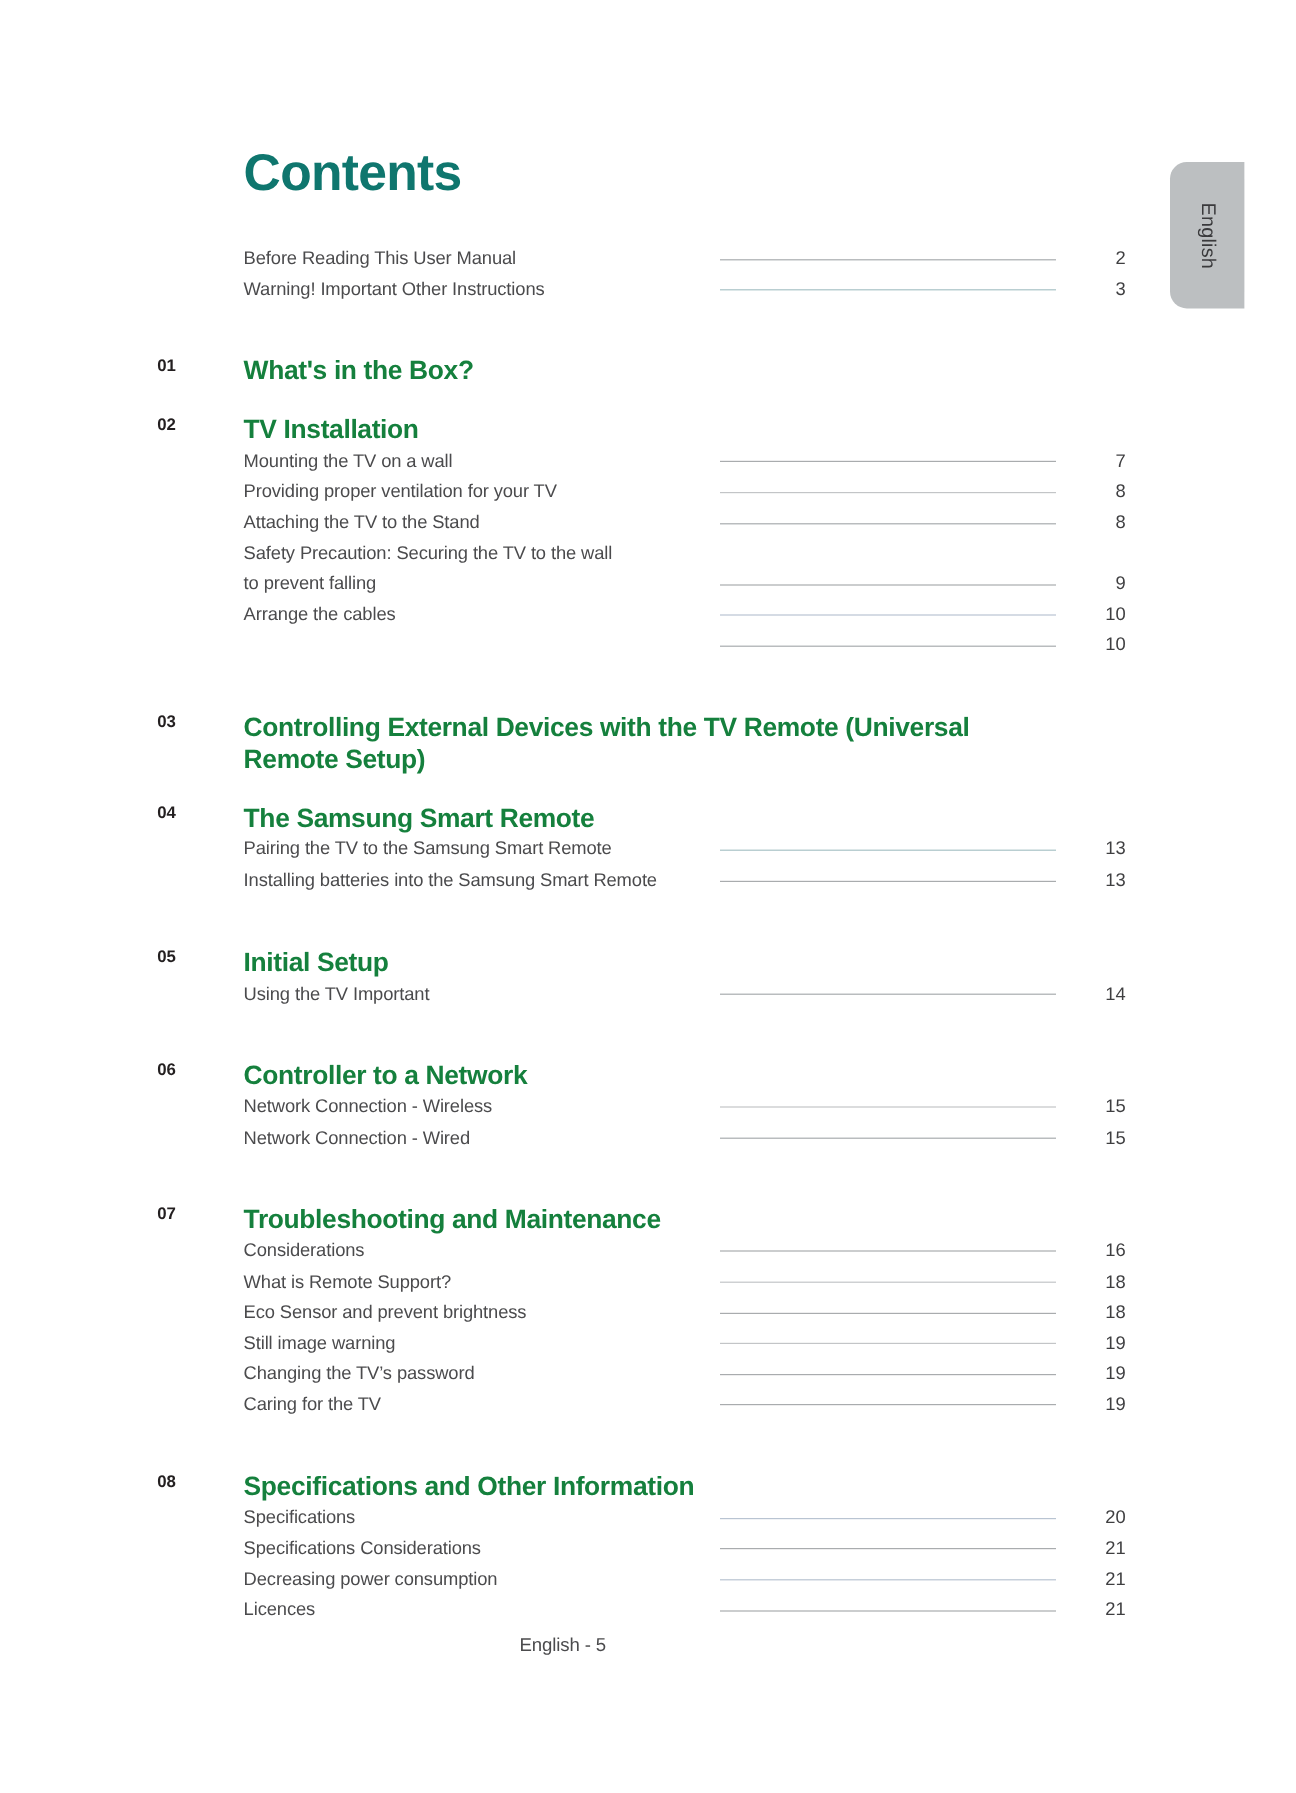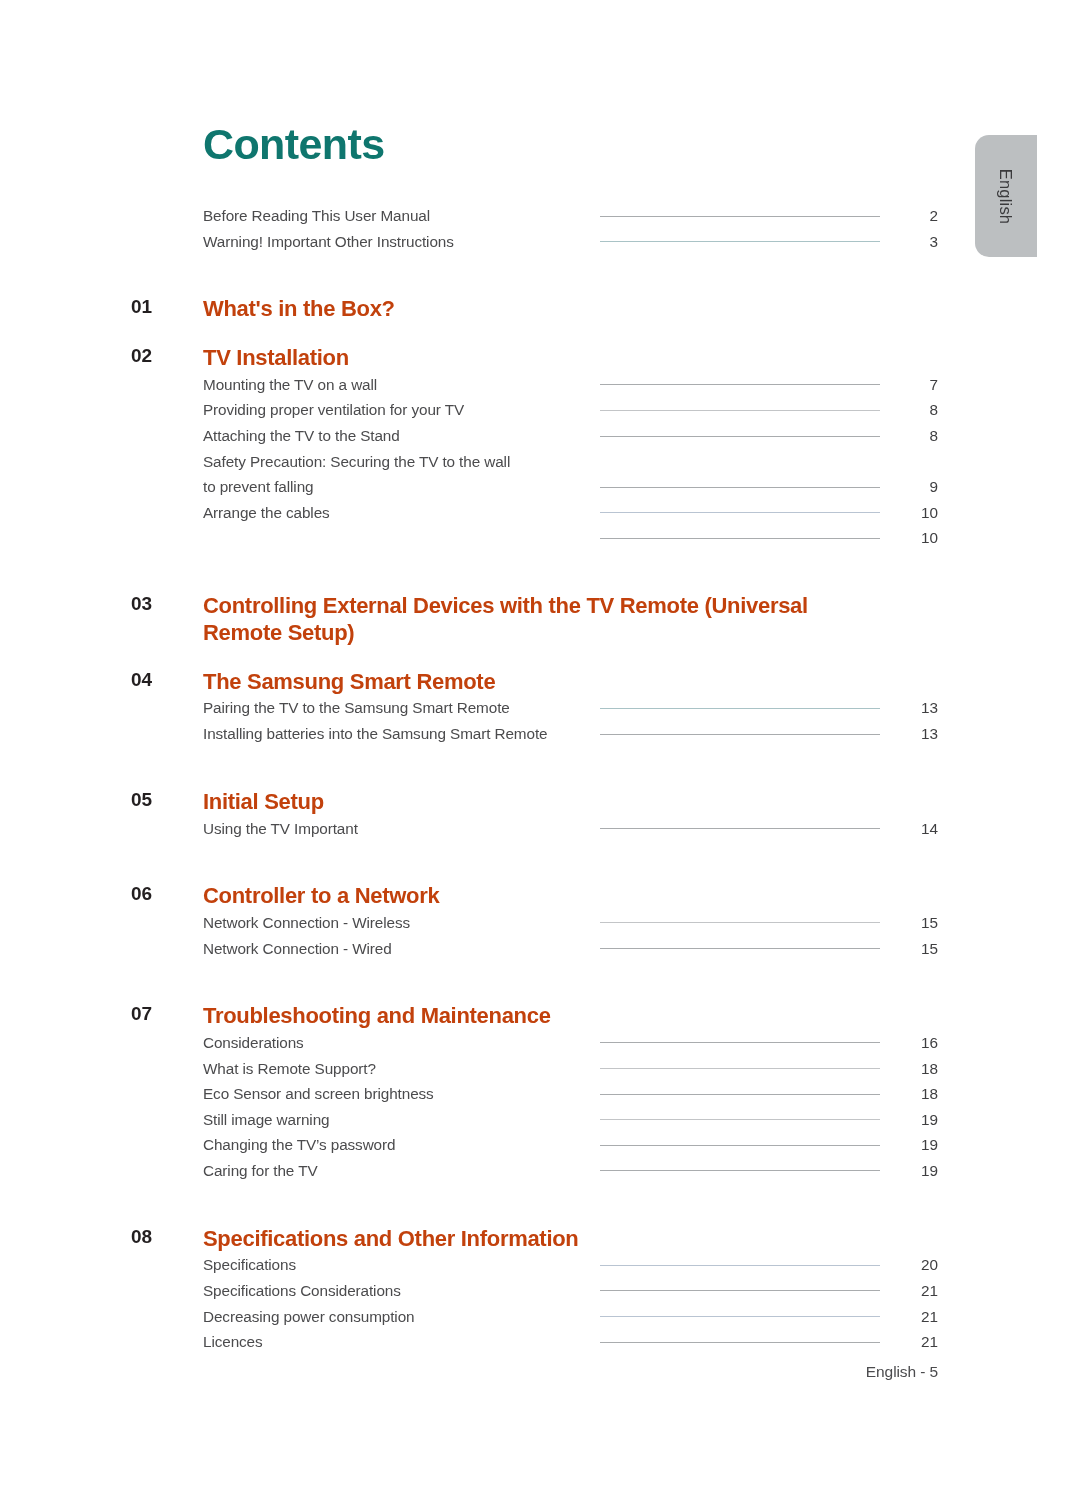--- a/index.html
+++ b/index.html
@@ -76,30 +76,30 @@
   }
   .section-head {
     position: relative;
     display: flex;
     align-items: flex-start;
     padding-left: 131px;
   }
   .section-num {
     width: 72px;
     flex: 0 0 72px;
-    font-size: 19px;
+    font-size: 14px;
     font-weight: bold;
     color: #231f20;
     line-height: 1.18;
     letter-spacing: 0px;
   }
   .section-title {
     font-size: 22px;
     font-weight: bold;
-    color: #c2410c;
+    color: #15803d;
     line-height: 1.22;
     letter-spacing: -0.3px;
     max-width: 640px;
   }
 
   
   .entry {
     position: relative;
     height: 25.6px;
     padding-left: 203px;
@@ -145,21 +145,21 @@
   
   .gap-sm { height: 22px; }
   .gap-lg { height: 42px; }
 
   
   .footer {
     position: absolute;
     left: 0;
     top: 1363px;
     width: 938px;
-    text-align: right;
+    text-align: center;
     font-size: 15.5px;
     color: #4b4b4d;
     letter-spacing: -0.1px;
   }
 </style>
 </head>
 <body>
 
 <div class="page">
 
@@ -229,21 +229,21 @@
         <div class="entry"><div class="entry-leader "></div><span class="entry-label">Network Connection - Wired</span><div class="entry-page">15</div></div>
       </div>
       <div class="gap-lg"></div>
       <div class="section">
         <div class="section-head">
           <div class="section-num">07</div>
           <div class="section-title">Troubleshooting and Maintenance</div>
         </div>
         <div class="entry"><div class="entry-leader "></div><span class="entry-label">Considerations</span><div class="entry-page">16</div></div>
         <div class="entry"><div class="entry-leader tint-light"></div><span class="entry-label">What is Remote Support?</span><div class="entry-page">18</div></div>
-        <div class="entry"><div class="entry-leader "></div><span class="entry-label">Eco Sensor and screen brightness</span><div class="entry-page">18</div></div>
+        <div class="entry"><div class="entry-leader "></div><span class="entry-label">Eco Sensor and prevent brightness</span><div class="entry-page">18</div></div>
         <div class="entry"><div class="entry-leader tint-light"></div><span class="entry-label">Still image warning</span><div class="entry-page">19</div></div>
         <div class="entry"><div class="entry-leader "></div><span class="entry-label">Changing the TV’s password</span><div class="entry-page">19</div></div>
         <div class="entry"><div class="entry-leader "></div><span class="entry-label">Caring for the TV</span><div class="entry-page">19</div></div>
       </div>
       <div class="gap-lg"></div>
       <div class="section">
         <div class="section-head">
           <div class="section-num">08</div>
           <div class="section-title">Specifications and Other Information</div>
         </div>

